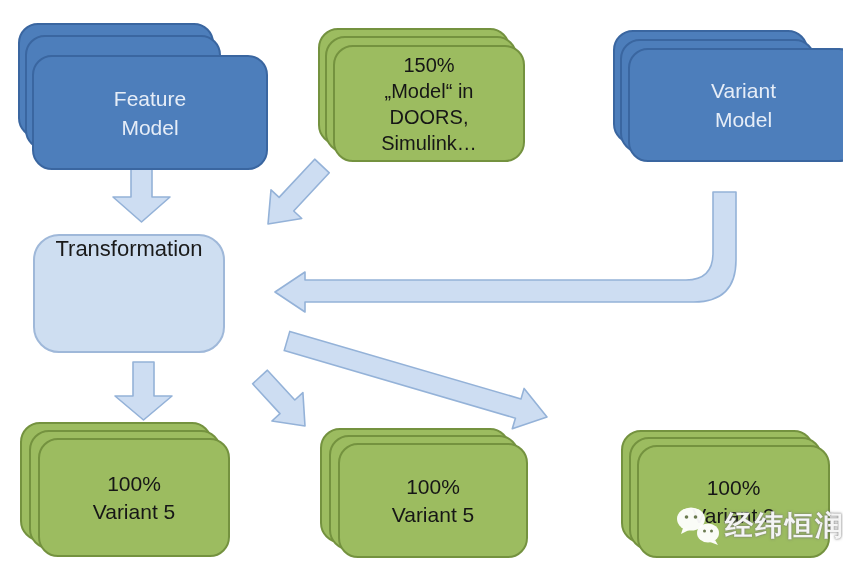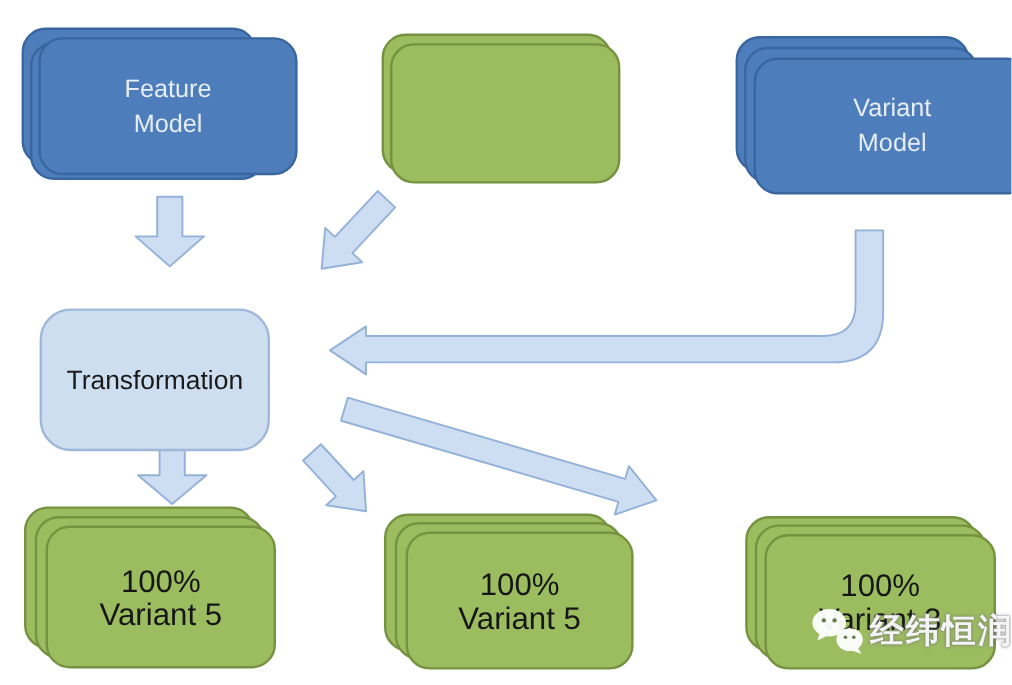--- a/index.html
+++ b/index.html
@@ -24,28 +24,28 @@
   .stack.green .layer{background:var(--green_fill,#9CBC60);border-color:var(--green_border,#74923F);}
   .stack .front{
     display:flex;flex-direction:column;justify-content:center;align-items:center;
     text-align:center;
   }
   .stack.blue .front{color:var(--blue_text,#E6EDF7);}
   .stack.green .front{color:var(--green_text,#161616);}
   .node-line{white-space:nowrap;}
   .fs21{font-size:21px;line-height:29px;}
   .fs20{font-size:20px;line-height:26px;}
-  .fsv{font-size:26px;line-height:28px;}
+  .fsv{font-size:21px;line-height:28px;}
   .transform-box{
     position:absolute;left:33px;top:234px;width:192px;height:119px;box-sizing:border-box;
     background:var(--transform_fill,#CEDEF1);
     border:2px solid var(--transform_border,#9FB8D9);
     border-radius:26px;
-    display:flex;align-items:center;justify-content:center;
-    font-size:22px;color:#1a1a1a;margin-top:23px;
+    display:flex;justify-content:center;
+    font-size:22px;color:#1a1a1a;
   }
   .watermark{
     position:absolute;left:676px;top:503px;height:46px;
     display:flex;align-items:center;gap:3px;
   }
   .wm-text{
     font-size:28px;font-weight:bold;letter-spacing:2px;
     color:rgba(255,255,255,0.92);
     text-shadow:0 0 3px rgba(115,115,115,0.85), 0 0 1px rgba(115,115,115,0.85);
     white-space:nowrap;
@@ -61,29 +61,35 @@
     <path class="arrow" d="M314.7,159.2 L279.1,197.4 L271.0,189.9 L268,224 L301.8,218.5 L293.7,211.0 L329.3,172.8 Z"></path>
     <path class="arrow" d="M713,192 L713,253 Q713,280 686,280 L305,280 L305,272 L275,292 L305,312 L305,302 L694,302 Q736,302 736,260 L736,192 Z"></path>
     <path class="arrow" d="M133,362 L154,362 L154,396 L172,396 L143.5,420 L115,396 L133,396 Z"></path>
     <path class="arrow" d="M267.4,370.2 L294.8,400.0 L302.9,392.6 L305,426 L271.9,421.0 L280.0,413.6 L252.6,383.8 Z"></path>
     <path class="arrow" d="M289.8,331.4 L521.0,399.0 L524.1,388.4 L547,417 L512.3,428.8 L515.4,418.2 L284.2,350.6 Z"></path>
   </svg>
 
   <div class="stack blue" style="left:18px;top:23px;width:211px;height:140px;">
     <div class="layer" style="left:0;top:0;width:196px;height:115px;"></div>
     <div class="layer" style="left:7px;top:12px;width:196px;height:115px;"></div>
-    <div class="layer front fs21" style="left:14px;top:8px;width:216px;height:115px;">
+    <div class="layer front fs21" style="left:14px;top:32px;width:236px;height:115px;">
       <div class="node-line">Feature</div>
       <div class="node-line">Model</div>
     </div>
   </div>
 
   <div class="stack green" style="left:318px;top:28px;width:208px;height:135px;">
     <div class="layer" style="left:0;top:0;width:192px;height:117px;"></div>
     <div class="layer" style="left:7px;top:8px;width:192px;height:117px;"></div>
+    <div class="layer front fs20" style="left:15px;top:17px;width:192px;height:117px;">
+      <div class="node-line">150%</div>
+      <div class="node-line">„Model“ in</div>
+      <div class="node-line">DOORS,</div>
+      <div class="node-line">Simulink…</div>
+    </div>
   </div>
 
   <div class="stack blue" style="left:613px;top:30px;width:211px;height:133px;">
     <div class="layer" style="left:0;top:0;width:195px;height:114px;"></div>
     <div class="layer" style="left:7px;top:9px;width:195px;height:114px;"></div>
     <div class="layer front fs21" style="left:15px;top:18px;width:231px;height:114px;">
       <div class="node-line">Variant</div>
       <div class="node-line">Model</div>
     </div>
   </div>

